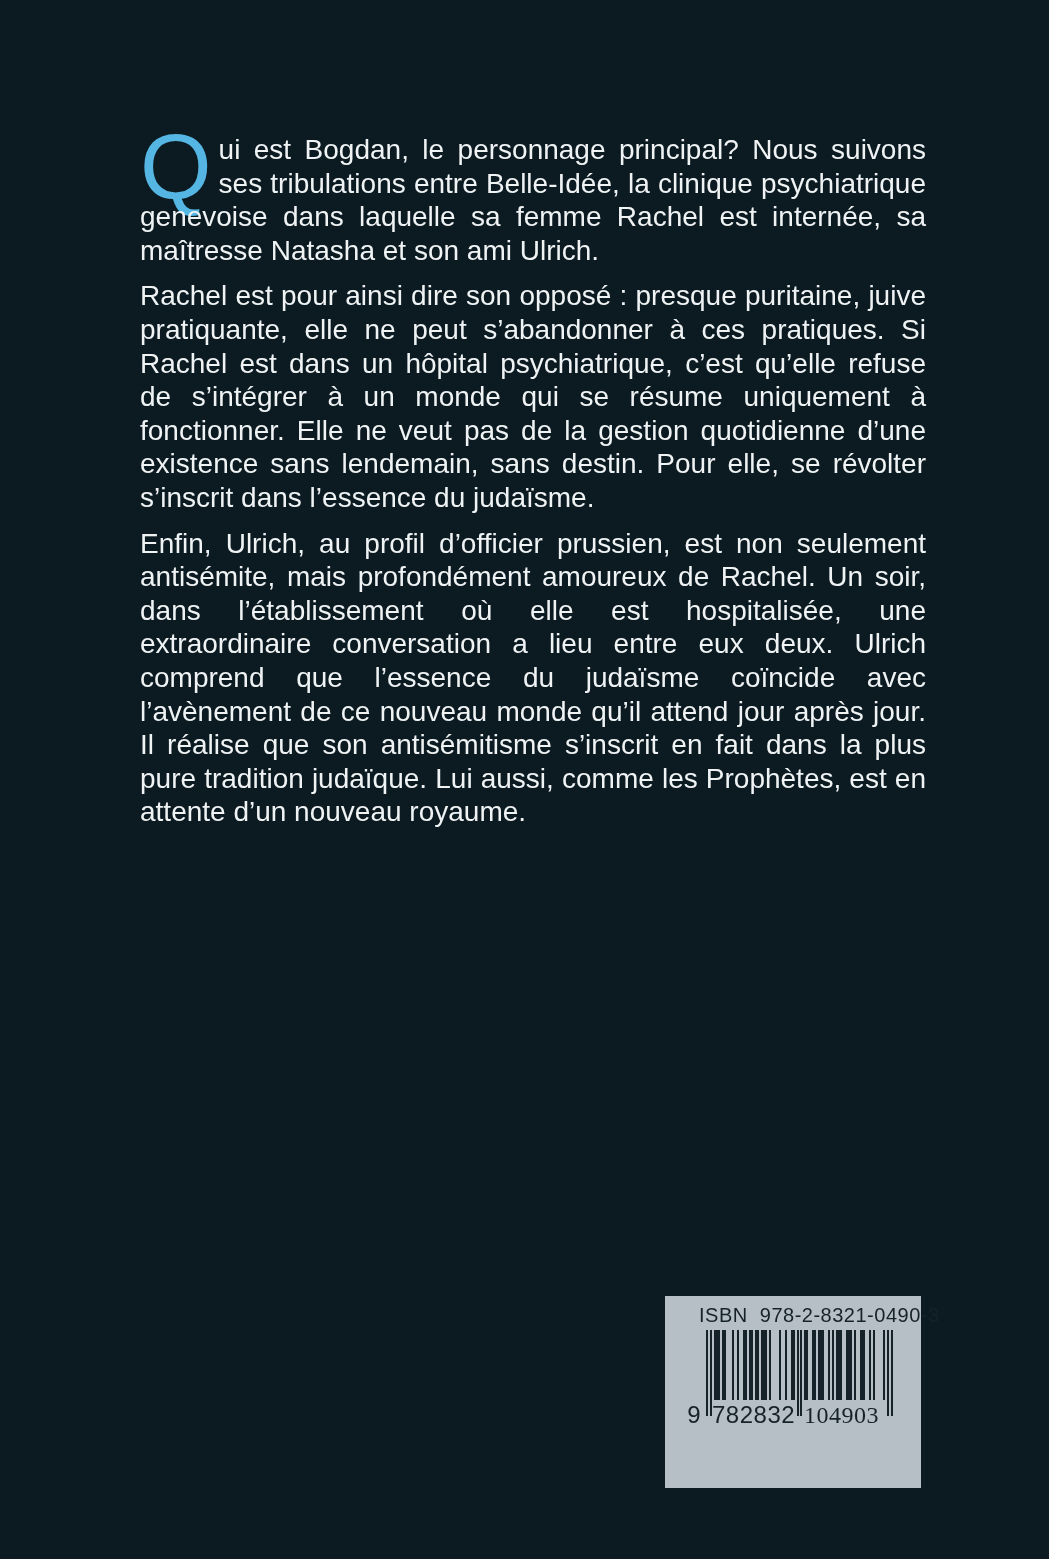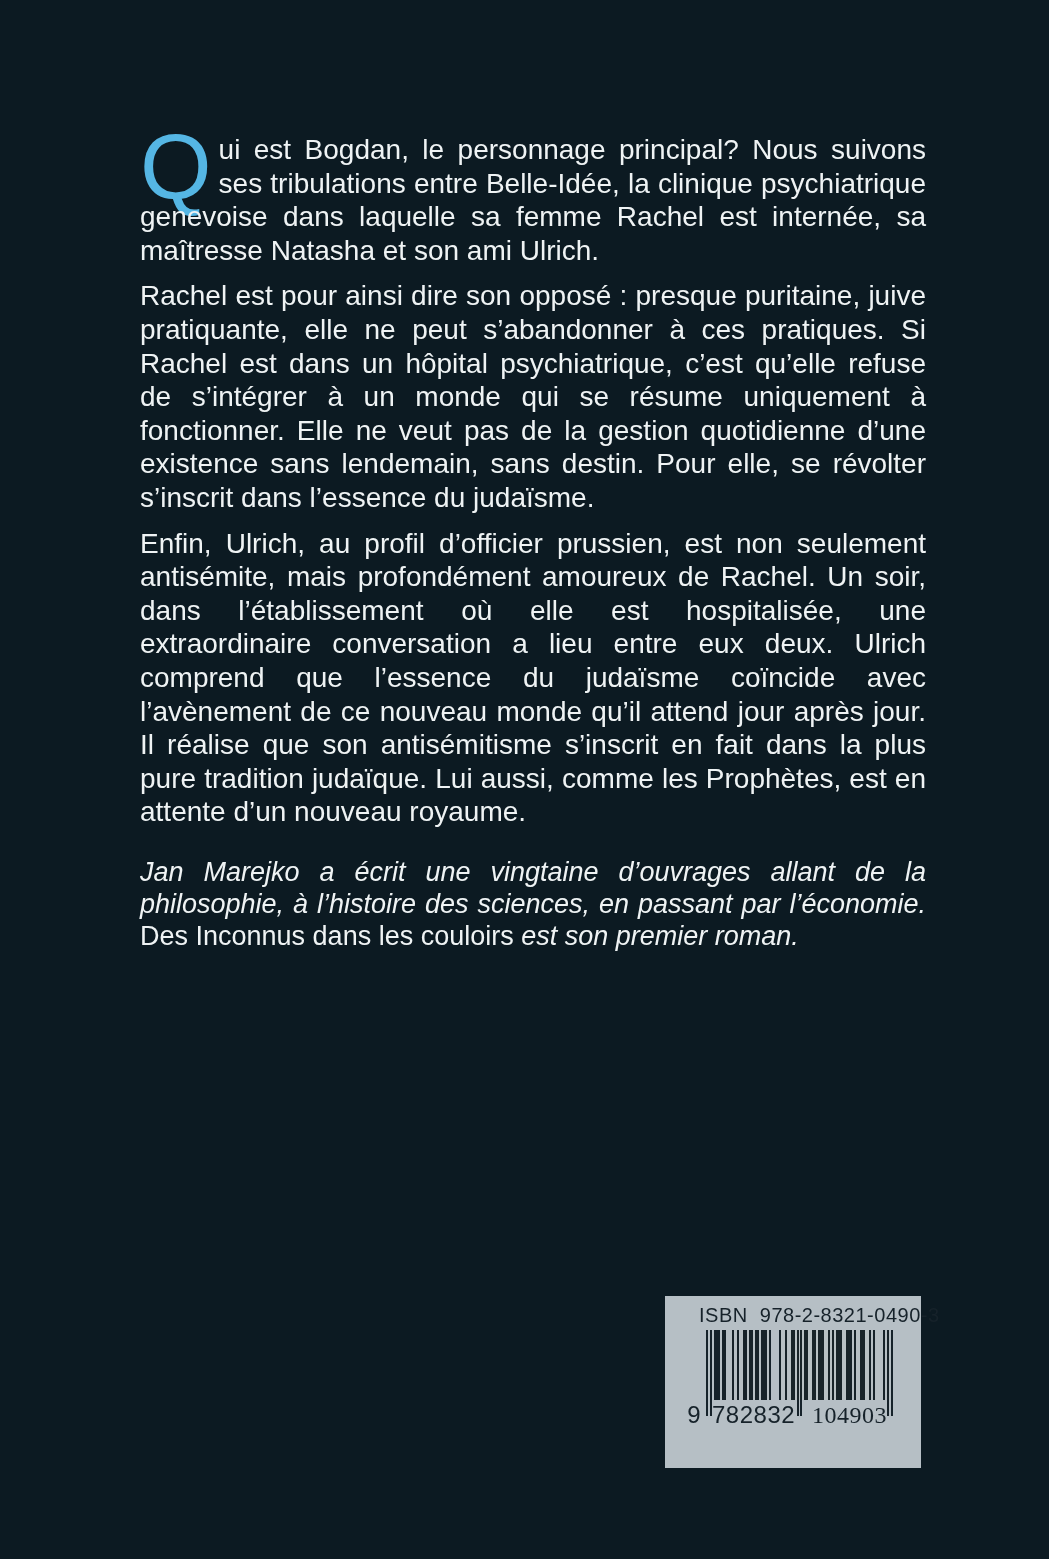--- a/index.html
+++ b/index.html
@@ -39,21 +39,21 @@
   .bio{
     margin-top:27px;
     font-size:27px;
     line-height:32px;
     font-style:italic;
   }
   .bio .roman{font-style:normal;}
   .barcode-box{
     position:absolute;
     left:665px;top:1296px;
-    width:256px;height:172px;
+    width:256px;height:192px;
     background:var(--box);
   }
   .isbn-line{
     position:absolute;
     left:34px;top:8px;width:200px;
     text-align:center;
     font-size:20px;
     letter-spacing:0.5px;
     color:var(--bar);
     white-space:pre;
@@ -62,42 +62,39 @@
     position:absolute;
     left:41px;top:34px;
     width:187px;height:86px;
   }
   .ean-digit{
     position:absolute;
     color:var(--bar);
     font-size:24px;
     line-height:26px;
     top:106px;
-    text-align:right;
+    text-align:left;
     letter-spacing:0.5px;
   }
   .ean-first{left:6px;width:30px;text-align:right;}
   .ean-g1{left:47px;width:83px;}
   .ean-g2{left:139px;width:83px;font-family:Liberation Serif, serif;}
 </style>
 </head>
 <body>
 
 <div class="cover">
 
   <div class="text-block">
     <p class="para first">
       <span class="dropcap">Q</span><span>ui est Bogdan, le personnage principal? Nous suivons ses tribulations entre Belle-Idée, la clinique psychiatrique genevoise dans laquelle sa femme Rachel est internée, sa maîtresse Natasha et son ami Ulrich.</span>
     </p>
     <p class="para">Rachel est pour ainsi dire son opposé : presque puritaine, juive pratiquante, elle ne peut s’abandonner à ces pratiques. Si Rachel est dans un hôpital psychiatrique, c’est qu’elle refuse de s’intégrer à un monde qui se résume uniquement à fonctionner. Elle ne veut pas de la gestion quotidienne d’une existence sans lendemain, sans destin. Pour elle, se révolter s’inscrit dans l’essence du judaïsme.</p>
     <p class="para">Enfin, Ulrich, au profil d’officier prussien, est non seulement antisémite, mais profondément amoureux de Rachel. Un soir, dans l’établissement où elle est hospitalisée, une extraordinaire conversation a lieu entre eux deux. Ulrich comprend que l’essence du judaïsme coïncide avec l’avènement de ce nouveau monde qu’il attend jour après jour. Il réalise que son antisémitisme s’inscrit en fait dans la plus pure tradition judaïque. Lui aussi, comme les Prophètes, est en attente d’un nouveau royaume.</p>
 
-    <p class="bio">
-      <span>Jan Marejko a écrit une vingtaine d’ouvrages allant de la philosophie, à l’histoire des sciences, en passant par l’économie. </span><span class="roman">Des Inconnus dans les couloirs</span><span> est son premier roman.</span>
-    </p>
   </div>
 
   <div class="barcode-box">
     <div class="isbn-line">ISBN  978-2-8321-0490-3</div>
     <svg class="ean" viewBox="0 0 95 86" preserveAspectRatio="none" shape-rendering="crispEdges">
         <rect x="0" y="0" width="1" height="86" fill="#16222a"></rect>
         <rect x="2" y="0" width="1" height="86" fill="#16222a"></rect>
         <rect x="4" y="0" width="1" height="70" fill="#16222a"></rect>
         <rect x="5" y="0" width="1" height="70" fill="#16222a"></rect>
         <rect x="6" y="0" width="1" height="70" fill="#16222a"></rect>

